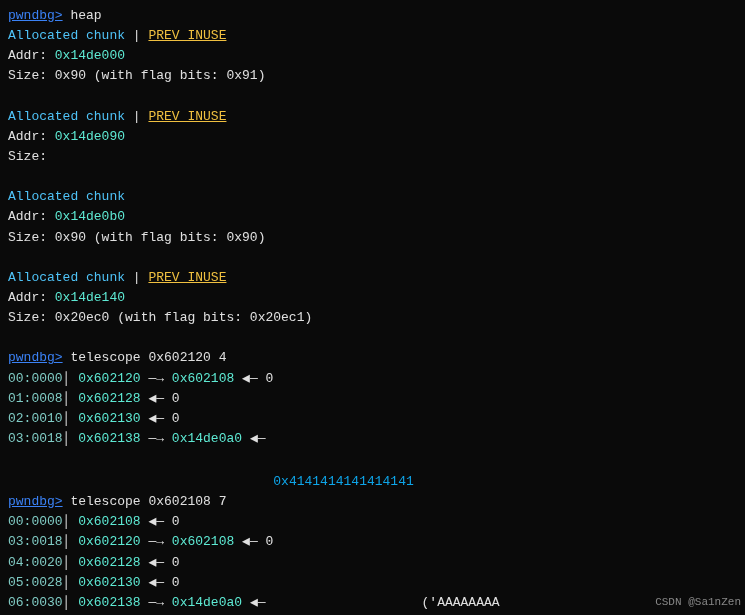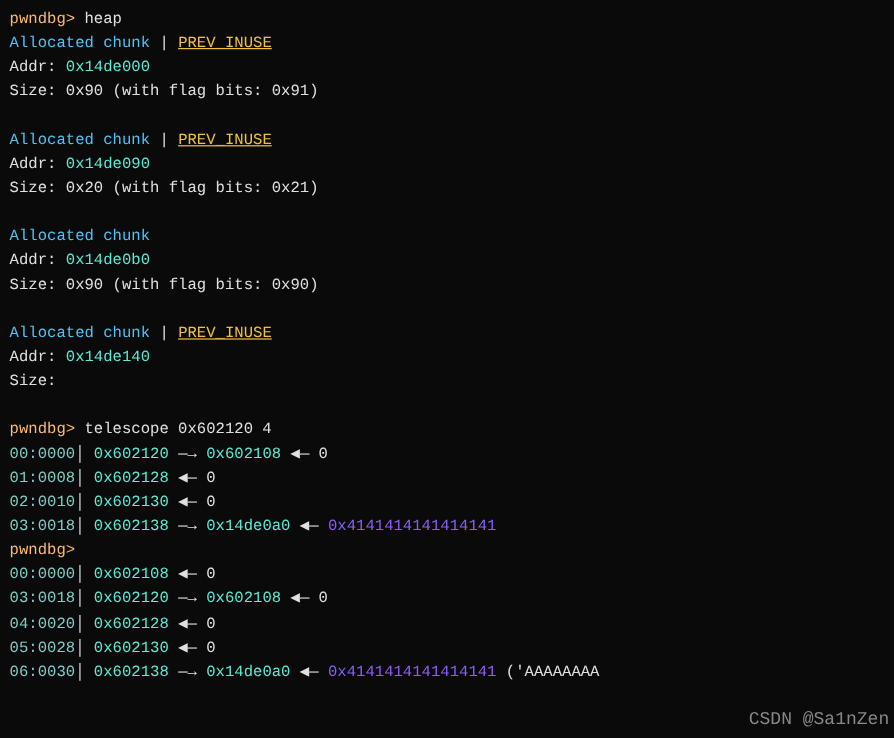--- a/index.html
+++ b/index.html
@@ -12,34 +12,34 @@
       width: 745px;
       min-height: 615px;
       overflow: hidden;
       padding: 6px 8px;
     }
     .line {
       display: flex;
       flex-wrap: wrap;
       white-space: pre;
     }
-    .c-red { color: #fdba74; }
+    .c-red { color: #3b82f6; text-decoration: underline; }
     .c-cyan { color: #4fc3f7; }
     .c-blue { color: #5eead4; }
     .c-yellow { color: #f0c040; text-decoration: underline; }
     .c-white { color: #e0e0e0; }
     .c-gray { color: #aaaaaa; }
-    .c-orange { color: #8b5cf6; }
+    .c-orange { color: #0ea5e9; margin-top: 43px; }
     .c-teal { color: #80cbc4; }
     .watermark {
       position: fixed;
       bottom: 4px;
       right: 4px;
       color: #888;
-      font-size: 15px;
+      font-size: 11px;
     }
   </style>
 </head>
 <body>
 
 <div>
 
   <div class="line">
     <span class="c-red">pwndbg&gt;</span><span class="c-white"> heap</span>
   </div>
@@ -56,21 +56,21 @@
 
   <div class="line">&nbsp;</div>
 
   <div class="line">
     <span class="c-cyan">Allocated chunk</span><span class="c-white"> | </span><span class="c-yellow">PREV_INUSE</span>
   </div>
   <div class="line">
     <span class="c-white">Addr: </span><span class="c-blue">0x14de090</span>
   </div>
   <div class="line">
-    <span class="c-white">Size: </span><span class="c-white">0x20 (with flag bits: 0x21)</span>
+    <span class="c-white">Size: </span>
   </div>
 
   <div class="line">&nbsp;</div>
 
   <div class="line">
     <span class="c-cyan">Allocated chunk</span>
   </div>
   <div class="line">
     <span class="c-white">Addr: </span><span class="c-blue">0x14de0b0</span>
   </div>
@@ -80,21 +80,21 @@
 
   <div class="line">&nbsp;</div>
 
   <div class="line">
     <span class="c-cyan">Allocated chunk</span><span class="c-white"> | </span><span class="c-yellow">PREV_INUSE</span>
   </div>
   <div class="line">
     <span class="c-white">Addr: </span><span class="c-blue">0x14de140</span>
   </div>
   <div class="line">
-    <span class="c-white">Size: </span>
+    <span class="c-white">Size: </span><span class="c-white">0x20ec0 (with flag bits: 0x20ec1)</span>
   </div>
 
   <div class="line">&nbsp;</div>
 
   <div class="line">
     <span class="c-red">pwndbg&gt;</span><span class="c-white"> telescope 0x602120 4</span>
   </div>
 
   <div class="line">
     <span class="c-teal">00:0000</span><span class="c-white">│ </span><span class="c-blue">0x602120</span><span class="c-white"> —→ </span><span class="c-blue">0x602108</span><span class="c-white"> ◀— 0</span>
@@ -106,21 +106,21 @@
 
   <div class="line">
     <span class="c-teal">02:0010</span><span class="c-white">│ </span><span class="c-blue">0x602130</span><span class="c-white"> ◀— 0</span>
   </div>
 
   <div class="line">
     <span class="c-teal">03:0018</span><span class="c-white">│ </span><span class="c-blue">0x602138</span><span class="c-white"> —→ </span><span class="c-blue">0x14de0a0</span><span class="c-white"> ◀— </span><span class="c-orange">0x4141414141414141</span>
   </div>
 
   <div class="line">
-    <span class="c-red">pwndbg&gt;</span>
+    <span class="c-red">pwndbg&gt;</span><span class="c-white"> telescope 0x602108 7</span>
   </div>
 
   <div class="line">
     <span class="c-teal">00:0000</span><span class="c-white">│ </span><span class="c-blue">0x602108</span><span class="c-white"> ◀— 0</span>
   </div>
 
 
   <div class="line">
     <span class="c-teal">03:0018</span><span class="c-white">│ </span><span class="c-blue">0x602120</span><span class="c-white"> —→ </span><span class="c-blue">0x602108</span><span class="c-white"> ◀— 0</span>
   </div>

